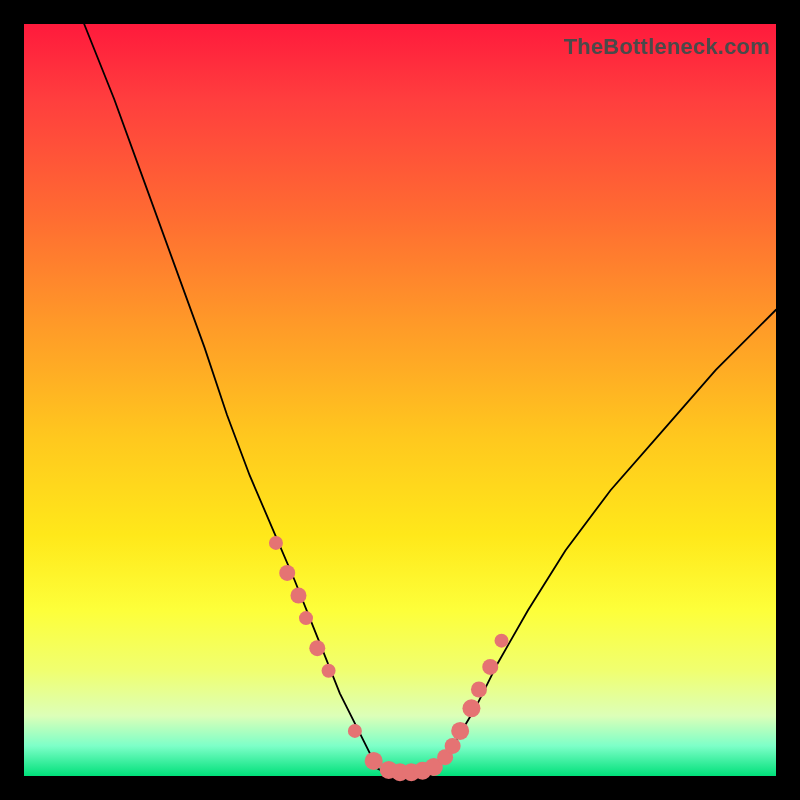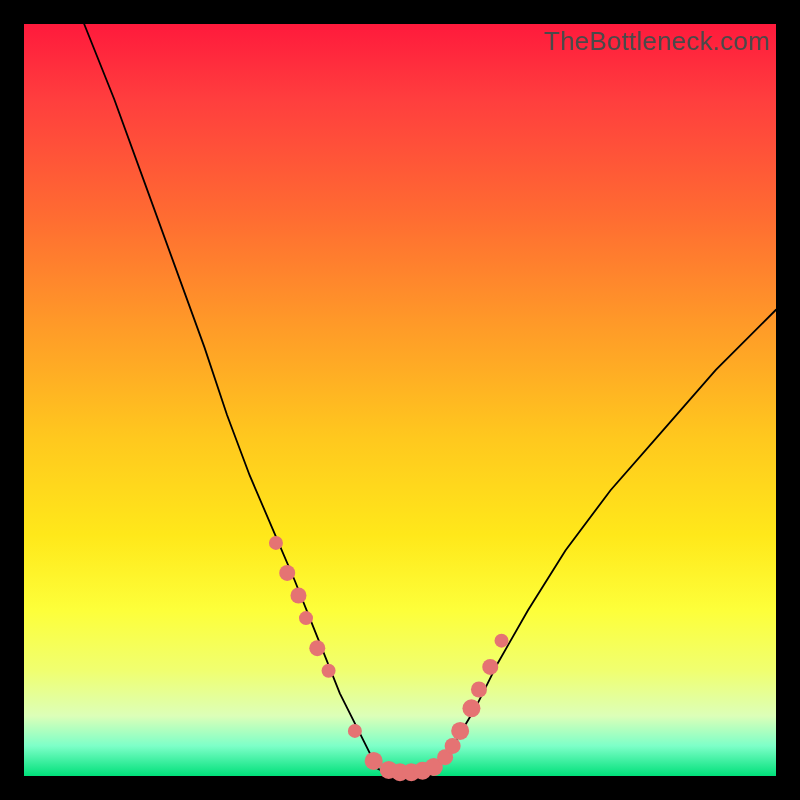--- a/index.html
+++ b/index.html
@@ -33,25 +33,25 @@
       #ffe81a 68%,
       #fdff3a 78%,
       #f0ff70 86%,
       #dcffb8 92%,
       #7dffc8 96%,
       #00e07a 100%
     );
   }
   #watermark {
     position: absolute;
-    top: 2px;
+    top: 10px;
     right: 6px;
     color: #4a4a4a;
-    font-size: 26px;
-    font-weight: 400;
+    font-size: 22px;
+    font-weight: 700;
     letter-spacing: 0.2px;
     user-select: none;
   }
   svg.overlay {
     position: absolute;
     left: 0;
     top: 0;
     width: 752px;
     height: 752px;
     overflow: visible;

